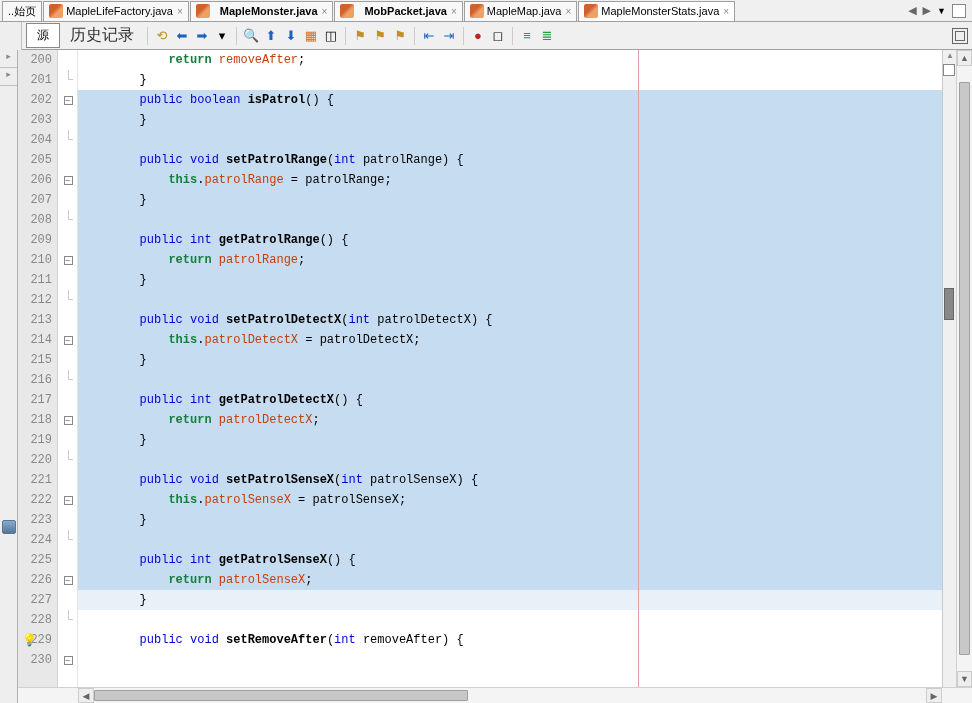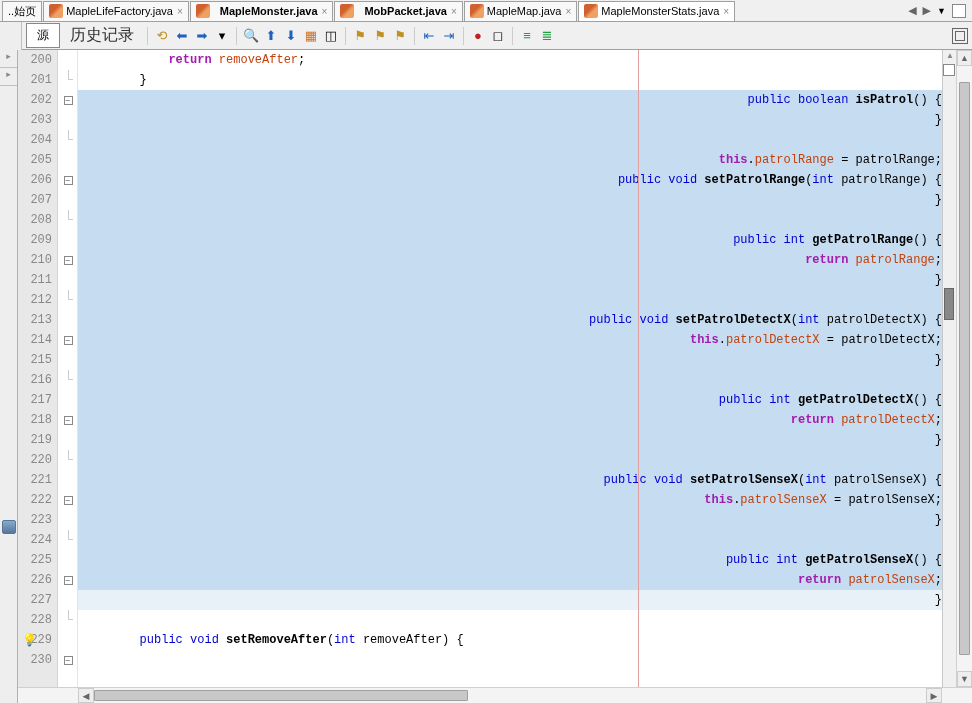--- a/index.html
+++ b/index.html
@@ -181,24 +181,24 @@
       background: #ccc;
     }
     .code-cell {
       flex: 1;
       height: 20px;
       line-height: 20px;
       white-space: pre;
       padding-left: 4px;
       position: relative;
     }
-    .highlighted { background: #c6dcf0; text-align: right; }
+    .highlighted { background: #c6dcf0; }
     .current-line { background: #e8f0f8; }
     .kw { color: #0000d0; }
-    .kw-bold { color: #a21caf; font-weight: bold; }
+    .kw-bold { color: #15803d; font-weight: bold; }
     .fn { font-weight: bold; color: #000; }
     .field { color: #c2410c; }
     
     .lightbulb {
       position: absolute;
       left: 20px;
       bottom: 36px;
       width: 14px; height: 14px;
       color: #d0a020;
       font-size: 12px;
@@ -432,22 +432,22 @@
             <div class="fold-cell"></div>
             <div class="fold-cell"><span class="fold-box">−</span></div>
           </div>
         <div class="code-area" id="code">
           <div class="margin-line"></div>
         <div class="code-cell">            <span class="kw-bold">return</span> <span class="field">removeAfter</span>;</div>
             <div class="code-cell">        }</div>
             <div class="code-cell highlighted">        <span class="kw">public</span> <span class="kw">boolean</span> <span class="fn">isPatrol</span>() {</div>
             <div class="code-cell highlighted">        }</div>
             <div class="code-cell highlighted">&nbsp;</div>
+            <div class="code-cell highlighted">        <span class="kw">public</span> <span class="kw">void</span> <span class="fn">setPatrolRange</span>(<span class="kw">int</span> patrolRange) {</div>
             <div class="code-cell highlighted">            <span class="kw-bold">this</span>.<span class="field">patrolRange</span> = patrolRange;</div>
-            <div class="code-cell highlighted">        <span class="kw">public</span> <span class="kw">void</span> <span class="fn">setPatrolRange</span>(<span class="kw">int</span> patrolRange) {</div>
             <div class="code-cell highlighted">        }</div>
             <div class="code-cell highlighted">&nbsp;</div>
             <div class="code-cell highlighted">        <span class="kw">public</span> <span class="kw">int</span> <span class="fn">getPatrolRange</span>() {</div>
             <div class="code-cell highlighted">            <span class="kw-bold">return</span> <span class="field">patrolRange</span>;</div>
             <div class="code-cell highlighted">        }</div>
             <div class="code-cell highlighted">&nbsp;</div>
             <div class="code-cell highlighted">        <span class="kw">public</span> <span class="kw">void</span> <span class="fn">setPatrolDetectX</span>(<span class="kw">int</span> patrolDetectX) {</div>
             <div class="code-cell highlighted">            <span class="kw-bold">this</span>.<span class="field">patrolDetectX</span> = patrolDetectX;</div>
             <div class="code-cell highlighted">        }</div>
             <div class="code-cell highlighted">&nbsp;</div>

